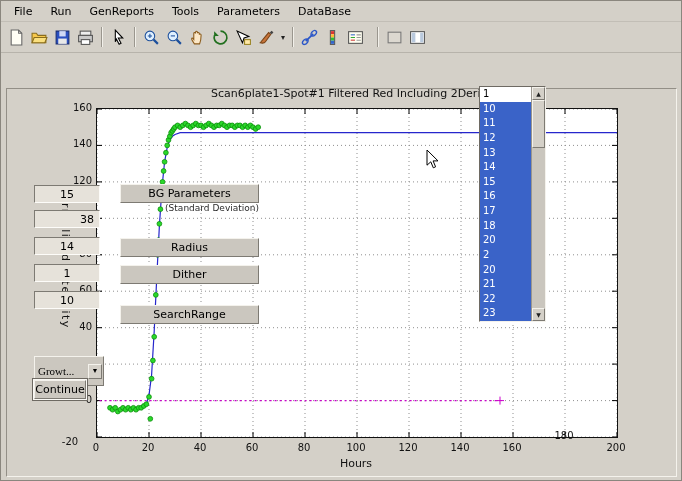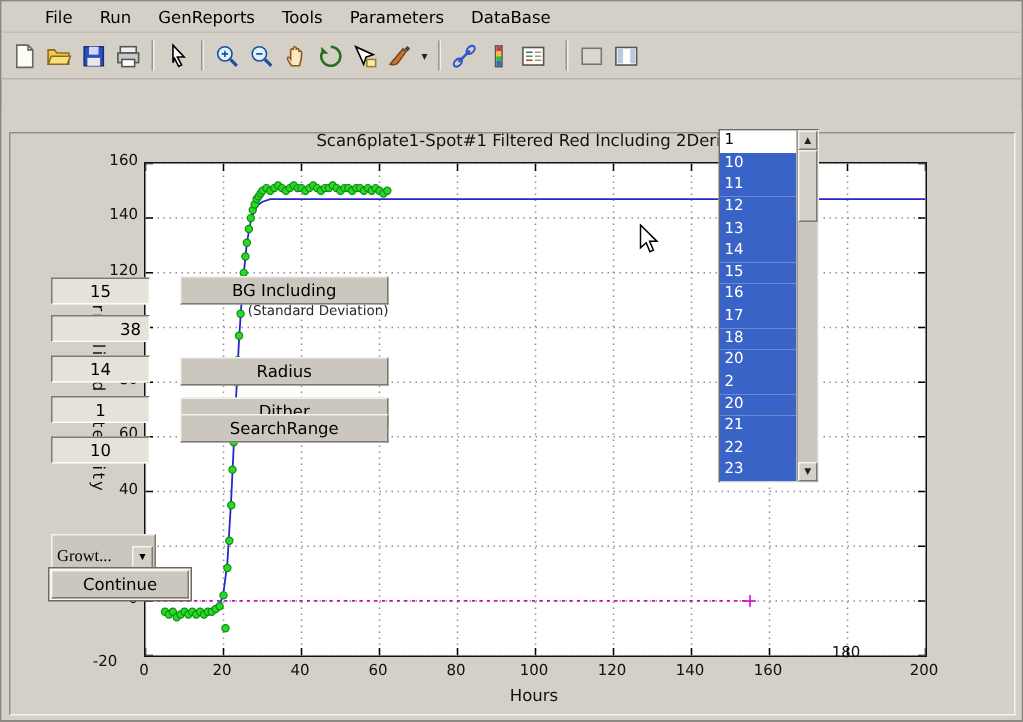--- a/index.html
+++ b/index.html
@@ -7,21 +7,21 @@
   body{font-family:"DejaVu Sans","Liberation Sans",sans-serif;}
   .window{position:relative;width:682px;height:481px;background:#d4d0c8;border:1px solid #8a867e;overflow:hidden;}
 
   
   .titlebar{height:20px;background:#8e1b10;display:flex;align-items:center;padding:0 4px;color:#fff;font-size:11px;gap:6px;}
   .win-icon{width:13px;height:13px;background:#3a6ea5;border:1px solid #d8e2f0;display:inline-block;flex:0 0 auto;}
   .win-title{flex:1;white-space:nowrap;overflow:hidden;}
   .win-btn{width:17px;height:15px;background:#a23227;border:1px solid #c96a5e;color:#fff;font-size:10px;line-height:13px;text-align:center;margin-left:3px;flex:0 0 auto;}
 
   
-  .menubar{height:21px;background:#d4d0c8;display:flex;align-items:center;padding:0 20px;font-size:11px;border-bottom:1px solid #c2beb6;color:#000;}
+  .menubar{height:21px;background:#d4d0c8;display:flex;align-items:center;padding:0 4px;font-size:11px;border-bottom:1px solid #c2beb6;color:#000;}
   .menu-item{padding:2px 9px;}
 
   
   .toolbar{height:31px;background:#d4d0c8;display:flex;align-items:center;padding:0 4px;border-bottom:1px solid #b7b3ab;}
   .tbtn{width:23px;height:23px;display:flex;align-items:center;justify-content:center;flex:0 0 auto;}
   .tbtn svg{width:17px;height:17px;}
   .tsep{width:2px;height:20px;border-left:1px solid #9a968e;border-right:1px solid #f2f0ea;margin:0 4px;flex:0 0 auto;}
   .tcaret{font-size:8px;color:#222;width:10px;text-align:center;flex:0 0 auto;}
 
   
@@ -35,21 +35,21 @@
   .xlabel{position:absolute;left:95px;top:384px;width:520px;text-align:center;font-size:11px;color:#111;z-index:3;}
   .ylabel{position:absolute;left:58px;top:112px;writing-mode:vertical-rl;font-size:11px;letter-spacing:1.5px;color:#111;z-index:1;}
 
   
   .valbox{position:absolute;left:33px;width:66px;height:18px;background:#e6e2da;border:1px solid;border-color:#7d7a73 #fdfcf9 #fdfcf9 #7d7a73;font-family:"DejaVu Sans","Liberation Sans",sans-serif;font-size:11px;text-align:center;z-index:5;color:#000;}
   .plabel{position:absolute;left:119px;width:139px;height:19px;background:#cbc7bf;border:1px solid;border-color:#f4f2ec #7d7a73 #7d7a73 #f4f2ec;font-size:11px;text-align:center;line-height:17px;z-index:5;color:#000;white-space:nowrap;overflow:hidden;}
   .sublabel{position:absolute;left:119px;width:139px;top:130px;text-align:right;font-size:9px;color:#2a2a2a;z-index:4;}
   .growth{position:absolute;left:33px;top:283px;width:70px;height:30px;background:#cbc7bf;border:1px solid;border-color:#f4f2ec #7d7a73 #7d7a73 #f4f2ec;font-size:11px;z-index:5;display:flex;align-items:center;color:#000;font-family:Liberation Serif, serif;}
   .growth .txt{flex:1;padding-left:3px;white-space:nowrap;overflow:hidden;}
   .growth .arrow{width:14px;height:15px;margin-right:1px;background:#d4d0c8;border:1px solid;border-color:#f4f2ec #7d7a73 #7d7a73 #f4f2ec;font-size:7px;text-align:center;line-height:13px;flex:0 0 auto;}
-  .continue{position:absolute;left:33px;top:307px;width:92px;height:19px;background:#cbc7bf;border:1px solid;border-color:#f4f2ec #7d7a73 #7d7a73 #f4f2ec;box-shadow:0 0 0 1px #fbfaf6,0 0 0 2px #6e6a63;font-size:11px;text-align:center;line-height:17px;z-index:5;color:#000;}
+  .continue{position:absolute;left:33px;top:307px;width:52px;height:19px;background:#cbc7bf;border:1px solid;border-color:#f4f2ec #7d7a73 #7d7a73 #f4f2ec;box-shadow:0 0 0 1px #fbfaf6,0 0 0 2px #6e6a63;font-size:11px;text-align:center;line-height:17px;z-index:5;color:#000;}
 
   
   .listbox{position:absolute;left:478px;top:13px;width:67px;height:236px;background:#fff;border:1px solid;border-color:#6e6a63 #f4f2ec #f4f2ec #6e6a63;z-index:6;display:flex;}
   .lb-items{flex:1;display:flex;flex-direction:column;overflow:hidden;}
   .lb-item{flex:1;font-size:10px;line-height:14px;padding-left:3px;color:#000;background:#fff;}
   .lb-item.sel{background:#3a63c8;color:#fff;}
   .lb-scroll{width:14px;background:#cac6be;border-left:1px solid #9a968e;position:relative;flex:0 0 auto;}
   .sb-btn{position:absolute;left:0;width:13px;height:13px;background:#d4d0c8;border:1px solid;border-color:#f4f2ec #7d7a73 #7d7a73 #f4f2ec;font-size:6px;text-align:center;line-height:11px;color:#222;}
   .sb-up{top:0;}
   .sb-down{bottom:0;}
@@ -329,33 +329,33 @@
           <circle cx="156.0" cy="18.2" r="2.4" fill="#2ad82a" stroke="#0b8f0b" stroke-width="0.8"></circle>
           <circle cx="158.6" cy="20.0" r="2.4" fill="#2ad82a" stroke="#0b8f0b" stroke-width="0.8"></circle>
           <circle cx="161.2" cy="18.2" r="2.4" fill="#2ad82a" stroke="#0b8f0b" stroke-width="0.8"></circle>
         </svg>
     </div>
 
     <div class="xlabel">Hours</div>
     <div class="ylabel">Normalized Intensity</div>
 
     <input class="valbox" style="top: 112px;" value="15">
-    <div class="plabel" style="top:111px">BG Including</div>
+    <div class="plabel" style="top:111px">BG Parameters</div>
     <div class="sublabel">(Standard Deviation)</div>
 
     <input class="valbox" style="top: 137px; padding-left: 40px;" value="38">
 
     <input class="valbox" style="top: 164px;" value="14">
     <div class="plabel" style="top:165px">Radius</div>
 
     <input class="valbox" style="top: 191px;" value="1">
     <div class="plabel" style="top:192px">Dither</div>
 
     <input class="valbox" style="top: 218px;" value="10">
-    <div class="plabel" style="top:203px">SearchRange</div>
+    <div class="plabel" style="top:232px">SearchRange</div>
 
     <div class="growth">
       <span class="txt">Growt...</span>
       <span class="arrow">▼</span>
     </div>
     <div class="continue">Continue</div>
 
     <div class="listbox">
       <div class="lb-items">
         <div class="lb-item">1</div>

